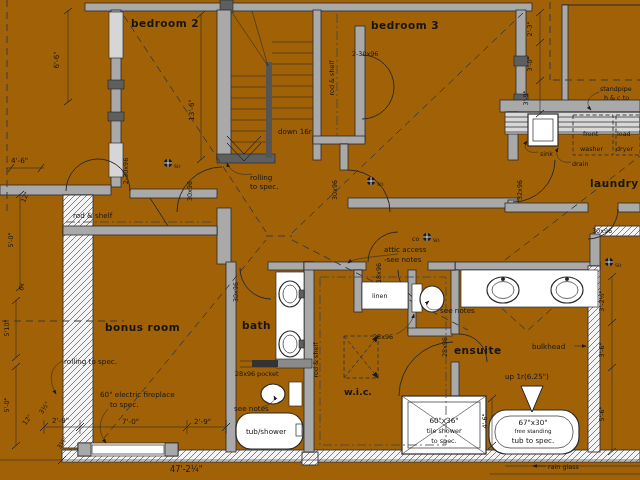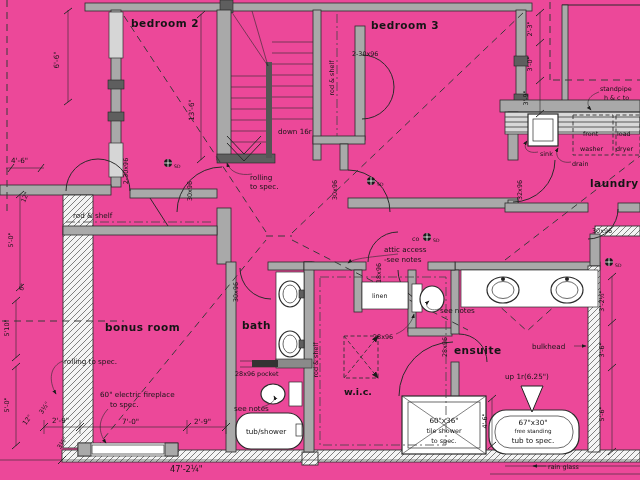--- a/index.html
+++ b/index.html
@@ -1,16 +1,16 @@
 <!DOCTYPE html>
 <html><head>
 <meta charset="utf-8">
 <style>
   html,body{margin:0;padding:0;background:#fff}
-  #stage{position:relative;width:640px;height:480px;background:#ec4899;overflow:hidden;
+  #stage{position:relative;width:640px;height:480px;background:#a16207;overflow:hidden;
          font-family:"DejaVu Sans",sans-serif}
   svg{position:absolute;left:0;top:0}
   text{fill:#151515}
   .room{font:bold 10.5px "DejaVu Sans",sans-serif;letter-spacing:.5px}
   .room2{font:bold 9.5px "DejaVu Sans",sans-serif}
   .lbl{font:7.2px "DejaVu Sans",sans-serif}
   .sm{font:6.4px "DejaVu Sans",sans-serif}
   .dim{font:7.2px "DejaVu Sans",sans-serif}
   .big{font:8.2px "DejaVu Sans",sans-serif}
   .w{fill:#a9a9a9;stroke:#2b2b2b;stroke-width:.8}

